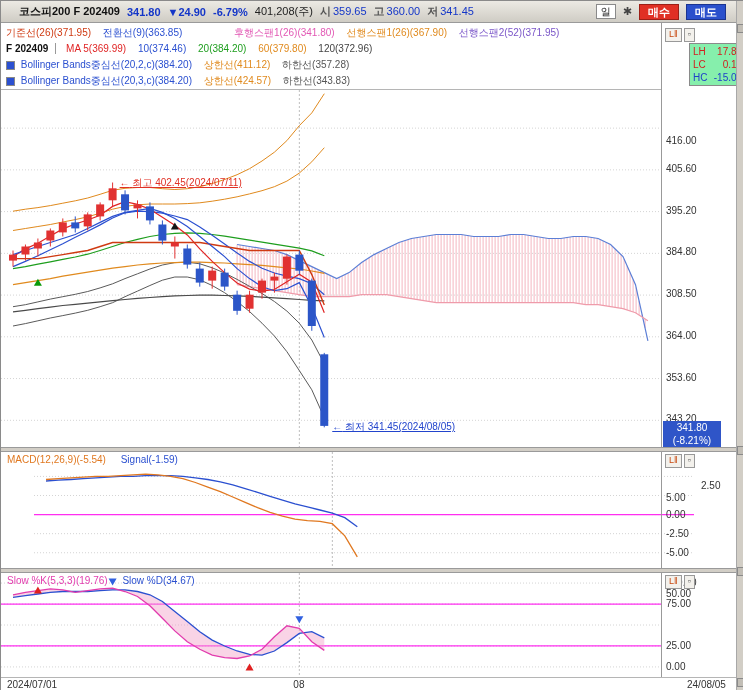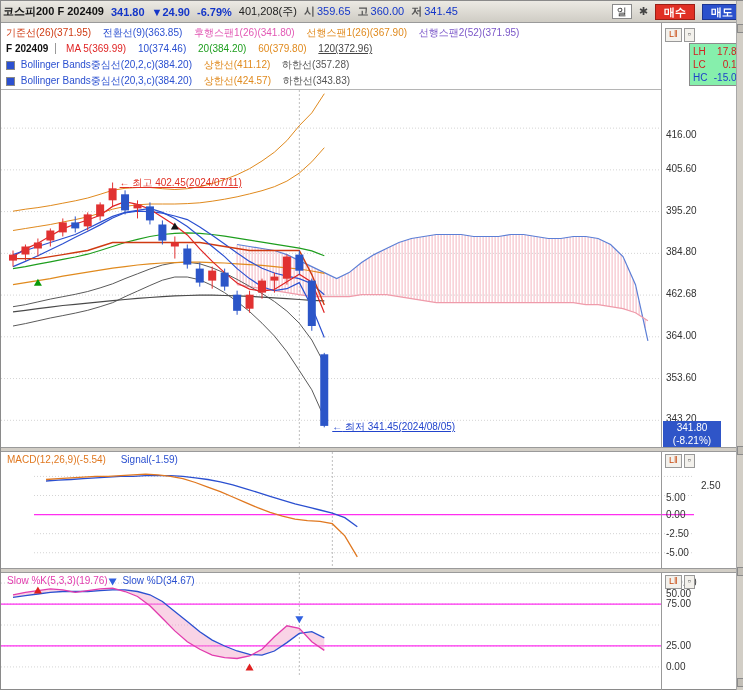--- a/index.html
+++ b/index.html
@@ -2,21 +2,21 @@
 <html><head>
 <meta charset="utf-8">
 <style>
   html,body{margin:0;padding:0;background:#fff;}
   body{width:743px;height:690px;overflow:hidden;font-family:"Liberation Sans","DejaVu Sans",sans-serif;}
   .app{position:relative;width:743px;height:690px;box-sizing:border-box;border:1px solid #8a8a8a;background:#fff;}
 
   
   .hdr{position:absolute;top:0;left:0;width:743px;height:22px;box-sizing:border-box;
        background:linear-gradient(#eceae4,#cfccc4);border-bottom:1px solid #9a9a9a;
-       display:flex;align-items:center;gap:7px;padding:0 2px;font-size:11px;white-space:nowrap;z-index:5;}
+       display:flex;align-items:center;gap:7px;padding:0 18px;font-size:11px;white-space:nowrap;z-index:5;}
   .sym{font-weight:bold;color:#111;}
   .dn{color:#1436c8;font-weight:bold;}
   .vol{color:#222;}
   .ohl label{color:#555;margin-right:2px;font-weight:bold;}
   .ohl{color:#1436c8;}
   .btn-day{background:#fff;border:1px solid #8a8a8a;height:15px;line-height:14px;padding:0 4px;font-size:10px;color:#111;}
   .gear{color:#444;font-size:11px;}
   .btn-buy{background:#e03024;color:#fff;border:1px solid #9c1f16;height:16px;line-height:15px;padding:0 8px;font-size:11px;font-weight:bold;}
   .btn-sell{background:#2a50cc;color:#fff;border:1px solid #1b3490;height:16px;line-height:15px;padding:0 8px;font-size:11px;font-weight:bold;}
   .hspace{flex:1;}
@@ -81,31 +81,31 @@
     <button class="btn-day">일</button>
     <span class="gear">✱</span>
     <button class="btn-buy">매수</button>
     <button class="btn-sell">매도</button>
   </div>
 
   <div class="legend">
     <div>
       <span class="it" style="color: rgb(207, 58, 18);">기준선(26)(371.95)</span>
       <span class="it" style="color: rgb(43, 80, 208);">전환선(9)(363.85)</span>
-      <span class="it" style="color: rgb(226, 88, 180);">후행스팬1(26)(341.80)</span>
+      <span class="it" style="color: rgb(226, 88, 180); margin-left: 40px;">후행스팬1(26)(341.80)</span>
       <span class="it" style="color: rgb(224, 138, 30);">선행스팬1(26)(367.90)</span>
       <span class="it" style="color: rgb(122, 85, 200);">선행스팬2(52)(371.95)</span>
     </div>
     <div>
       <span class="fpipe" style="color: rgb(17, 17, 17);">F 202409</span>
       <span class="it" style="color: rgb(224, 36, 36);">MA 5(369.99)</span>
       <span class="it" style="color: rgb(43, 80, 208);">10(374.46)</span>
       <span class="it" style="color: rgb(30, 158, 30);">20(384.20)</span>
       <span class="it" style="color: rgb(224, 138, 30);">60(379.80)</span>
-      <span class="it" style="color: rgb(68, 68, 68); text-decoration: underline;">120(372.96)</span>
+      <span class="it" style="color: rgb(68, 68, 68);">120(372.96)</span>
     </div>
     <div>
       <span class="sw" style="background-color: rgb(43, 80, 208);"></span>
       <span class="it" style="color: rgb(43, 80, 208);">Bollinger Bands중심선(20,2,c)(384.20)</span>
       <span class="it" style="color: rgb(224, 138, 30);">상한선(411.12)</span>
       <span class="it" style="color: rgb(85, 85, 85);">하한선(357.28)</span>
     </div>
     <div>
       <span class="sw" style="background-color: rgb(43, 80, 208);"></span>
       <span class="it" style="color: rgb(43, 80, 208);">Bollinger Bands중심선(20,3,c)(384.20)</span>
@@ -410,25 +410,25 @@
       <div>(-8.21%)</div>
     </div>
     <div class="ctl" style="top:431px;">
       <b>L‖</b>
       <b class="g">▫</b>
     </div>
     <div class="ctl" style="top:552px;">
       <b>L‖</b>
       <b class="g">▫</b>
     </div>
-  <div class="ax" style="top: 106px; text-align: right;">416.00</div>
+  <div class="ax" style="top: 112px; text-align: right;">416.00</div>
       <div class="ax" style="top: 139.868px;">405.60</div>
       <div class="ax" style="top: 181.608px;">395.20</div>
       <div class="ax" style="top: 223.348px;">384.80</div>
-      <div class="ax" style="top: 265.087px;">462.68</div>
+      <div class="ax" style="top: 265.087px;">308.50</div>
       <div class="ax" style="top: 306.827px;">364.00</div>
       <div class="ax" style="top: 348.567px;">353.60</div>
       <div class="ax" style="top: 390.307px;">343.20</div>
       <div class="ax" style="top: 447.421px; margin-top: 22px;">5.00</div>
       <div class="ax" style="top: 457px; margin-left: 35px;">2.50</div>
       <div class="ax" style="top: 485.579px;">0.00</div>
       <div class="ax" style="top: 504.658px;">-2.50</div>
       <div class="ax" style="top: 523.737px;">-5.00</div>
       <div class="ax" style="top: 554.065px;">100.00</div>
       <div class="ax" style="top: 575.032px;">75.00</div>
@@ -437,14 +437,19 @@
       <div class="ax" style="top: 637.935px;">0.00</div>
     </div>
 
   <div class="vs">
     <b style="top:23px;"></b>
     <b style="top:445px;"></b>
     <b style="top:566px;"></b>
     <b style="top:677px;"></b>
   </div>
 
+  <div class="dates">
+    <span class="d-left">2024/07/01</span>
+    <span id="date-mid" style="left: 292.35px;">08</span>
+    <span class="d-right">24/08/05</span>
+  </div>
 
 </div>
 
 </body></html>

